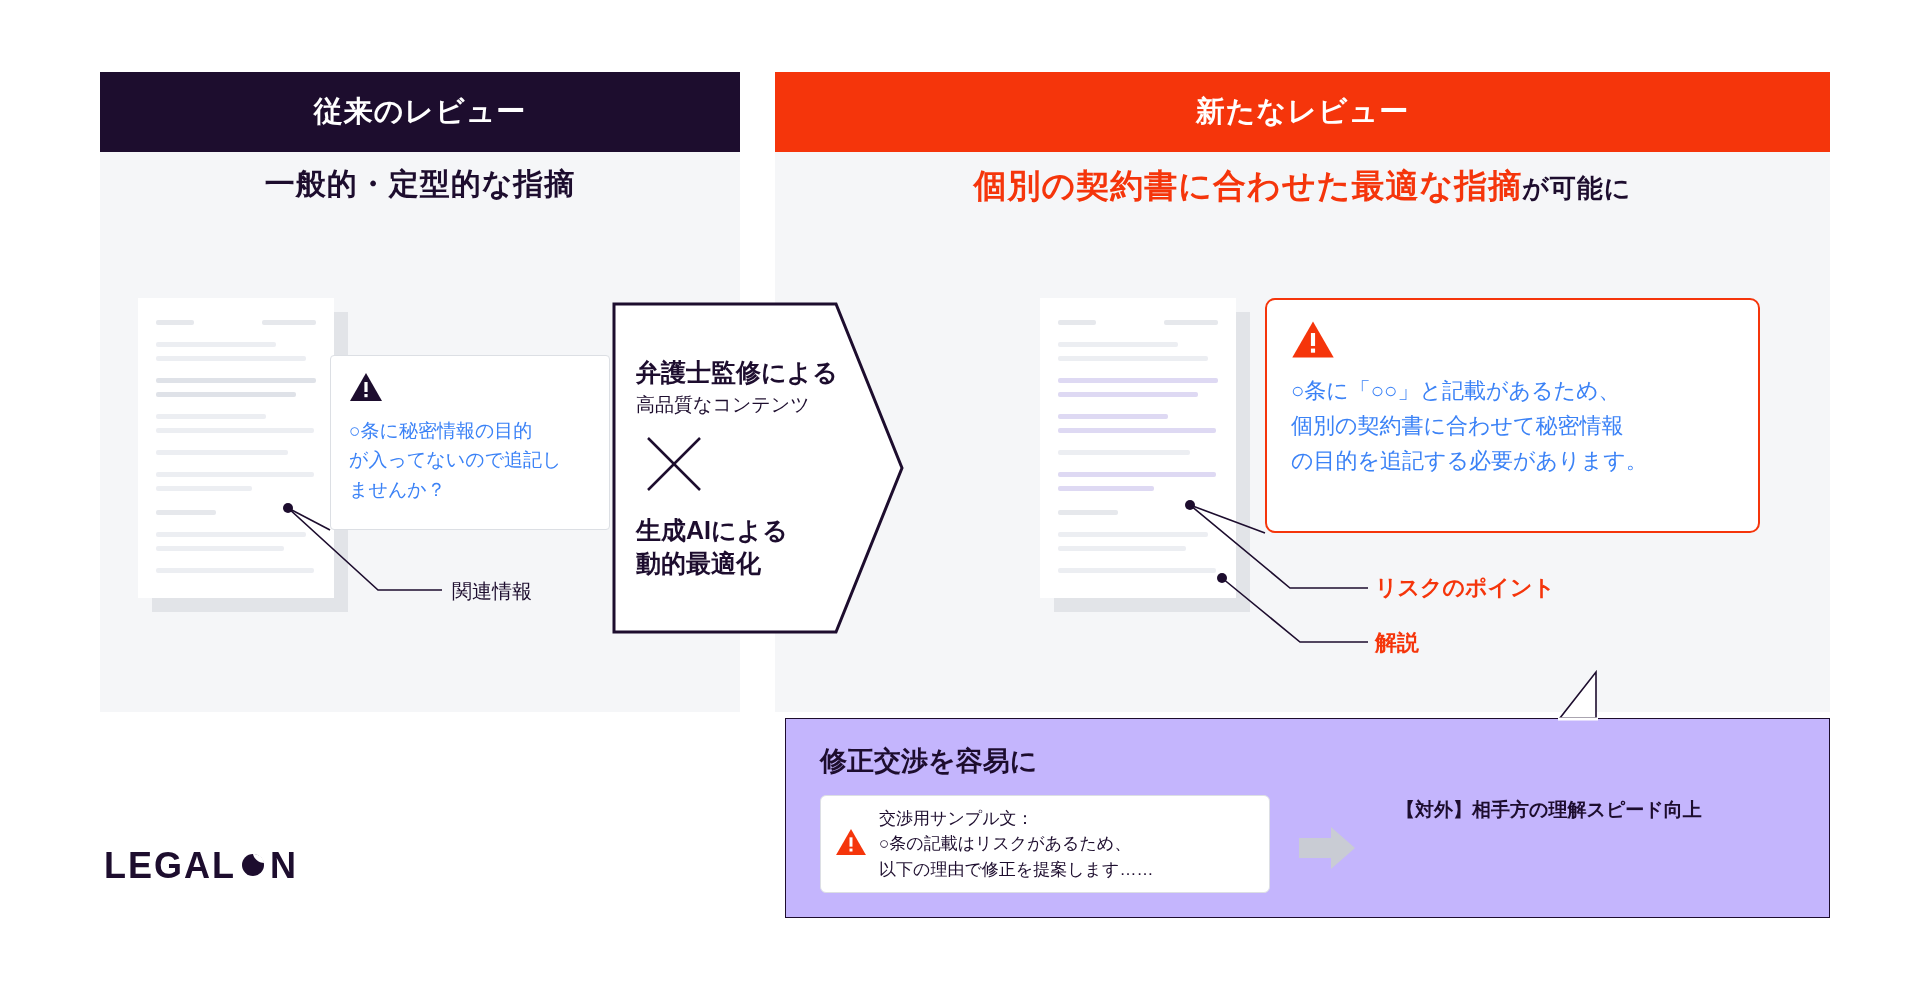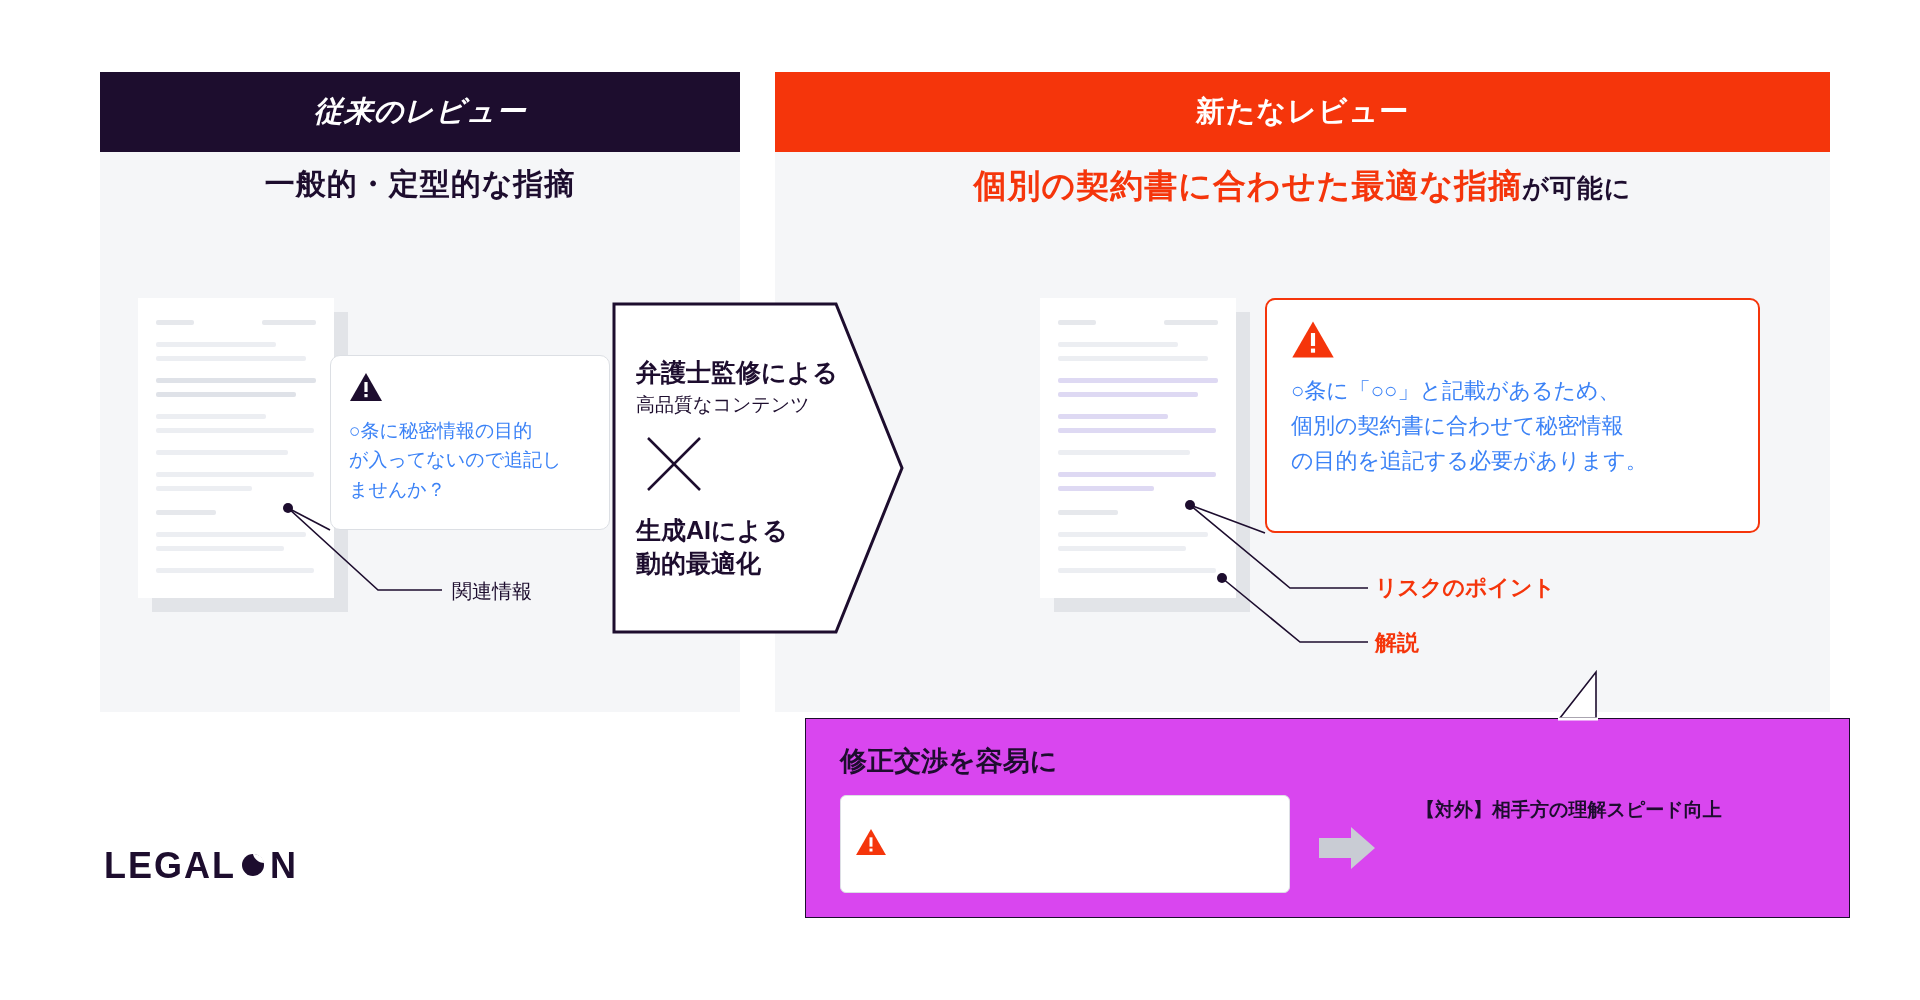--- a/index.html
+++ b/index.html
@@ -35,21 +35,21 @@
     width: 100%;
     height: 80px;
     display: flex;
     align-items: center;
     justify-content: center;
     color: #ffffff;
     font-size: 29px;
     font-weight: bold;
     letter-spacing: 1px;
   }
-  .hdr-left  { background: #1d0d2e; font-style: italic; }
+  .hdr-left  { background: #1d0d2e; }
   .hdr-right { background: #f5350b; }
 
   .panel-sub {
     position: absolute;
     top: 92px;
     width: 100%;
     text-align: center;
     font-size: 30px;
     font-weight: bold;
     color: #1d0d2e;
@@ -90,21 +90,21 @@
   
   .callout {
     position: absolute;
     background: #ffffff;
     box-sizing: border-box;
   }
   .callout-left {
     left: 330px; top: 355px;
     width: 280px; height: 175px;
     border: 1px solid #dcdfe4;
-    border-radius: 10px;
+    border-radius: 4px;
     padding: 16px 18px;
   }
   .callout-right {
     left: 1265px; top: 298px;
     width: 495px; height: 235px;
     border: 2px solid #f5350b;
     border-radius: 10px;
     padding: 20px 24px;
   }
   .callout-text {
@@ -157,24 +157,23 @@
     font-weight: bold;
     font-size: 22px;
     font-family: Liberation Serif, serif;
   }
 
   
   .bottom-box {
     position: absolute;
     left: 785px; top: 718px;
     width: 1045px; height: 200px;
-    background: #d946ef;
+    background: #c4b5fd;
     border: 1px solid #1d0d2e;
     box-sizing: border-box;
-    margin-left: 20px;
   }
   .bottom-title {
     position: absolute;
     left: 34px; top: 24px;
     font-size: 27px;
     font-weight: bold;
     color: #1d0d2e;
   }
   .sample-box {
     position: absolute;
@@ -342,20 +341,23 @@
   <div class="bottom-box">
     <div class="bottom-title">修正交渉を容易に</div>
     <div class="sample-box">
       <span>
         <svg width="32" height="28" viewBox="0 0 34 30" aria-hidden="true">
           <path d="M17 1 L33 29 L1 29 Z" fill="#f5350b"></path>
           <rect x="15.4" y="10" width="3.2" height="10" fill="#ffffff"></rect>
           <rect x="15.4" y="22" width="3.2" height="3.2" fill="#ffffff"></rect>
         </svg>
       </span>
+      <div class="sample-text">交渉用サンプル文：
+○条の記載はリスクがあるため、
+以下の理由で修正を提案します……</div>
     </div>
 
     <span style="position:absolute; left:513px; top:108px;">
       <svg width="56" height="42" viewBox="0 0 56 42" aria-hidden="true">
         <polygon points="0,11 32,11 32,0 56,21 32,42 32,31 0,31" fill="#c9ccd4"></polygon>
       </svg>
     </span>
 
     <div class="bullets">
       <div class="bullet">【対外】相手方の理解スピード向上</div>

